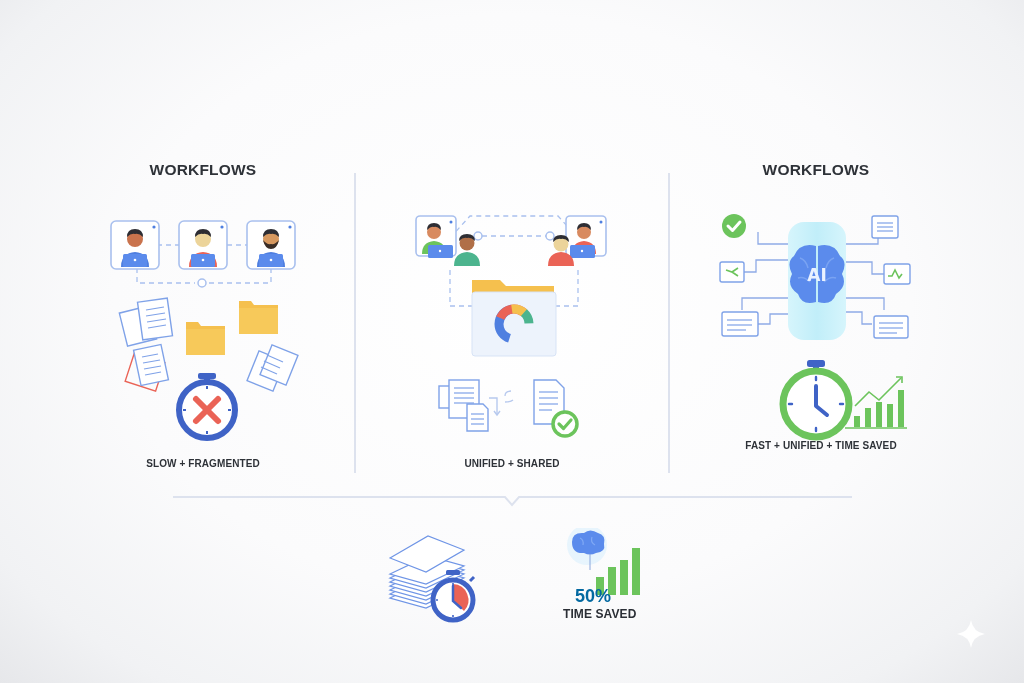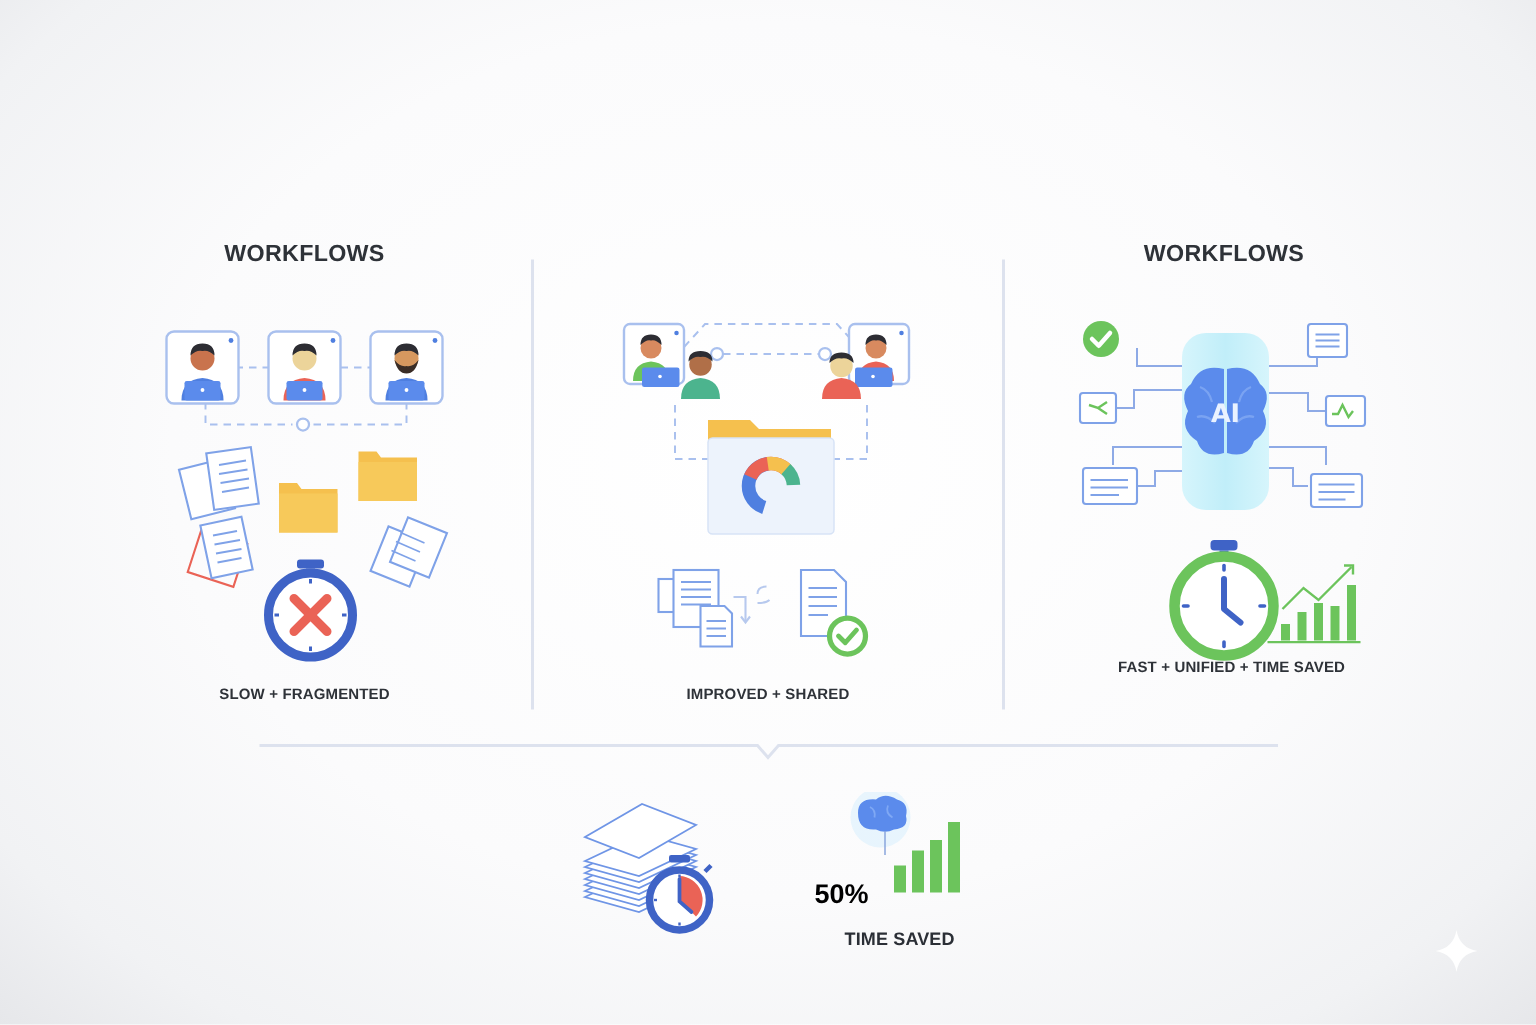--- a/index.html
+++ b/index.html
@@ -13,22 +13,22 @@
     position: absolute; width: 260px; text-align: center;
     font-weight: 700; font-size: 15.5px; line-height: 20px; letter-spacing: 0.2px;
     color: #2e3238;
   }
   .col-caption {
     position: absolute; width: 260px; text-align: center;
     font-weight: 700; font-size: 10px; letter-spacing: 0.1px; color: #2e3238;
   }
   .divider-v { position: absolute; width: 2px; background: #dde2ee; }
   .icon { position: absolute; }
-  .stat-pct { position: absolute; font-weight: 700; font-size: 18px; color: #000000; }
-  .stat-label { position: absolute; font-weight: 700; font-size: 12px; color: #2b2f36; letter-spacing: 0.1px; margin-top: 12px; }
+  .stat-pct { position: absolute; font-weight: 700; font-size: 18px; color: #0369a1; margin-left: 32px; }
+  .stat-label { position: absolute; font-weight: 700; font-size: 12px; color: #2b2f36; letter-spacing: 0.1px; }
   .ai-label { font-family: "DejaVu Sans", sans-serif; }
 </style>
 </head>
 <body>
 
 <div class="col-title" style="left:73px; top:160px;">
   <div>WORKFLOWS</div>
 </div>
 
 <svg class="icon" style="left:105px; top:215px;" width="200" height="80" viewBox="0 0 200 80">
@@ -221,21 +221,21 @@
         <line x1="102" y1="14" x2="121" y2="14"></line>
         <line x1="102" y1="20" x2="121" y2="20"></line>
         <line x1="102" y1="26" x2="121" y2="26"></line>
         <line x1="102" y1="32" x2="115" y2="32"></line>
       </g>
     <circle cx="128" cy="46" r="12" fill="#fff" stroke="#6cc45c" stroke-width="3.5"></circle>
     <path d="M122 46 L126.5 50.5 L134 42" fill="none" stroke="#6cc45c" stroke-width="3.2" stroke-linecap="round" stroke-linejoin="round"></path>
   </g>
 </svg>
 
-<div class="col-caption" style="left:382px; top:458px;">IMPROVED + SHARED</div>
+<div class="col-caption" style="left:382px; top:458px;">UNIFIED + SHARED</div>
 
 <div class="divider-v" style="left:668px; top:173px; height:300px;"></div>
 
 <div class="col-title" style="left:686px; top:160px;">
   <div>WORKFLOWS</div>
 </div>
 
 <svg class="icon" style="left:712px; top:212px;" width="210" height="135" viewBox="0 0 210 135">
 
   <g stroke="#8eaae6" stroke-width="1.3" fill="none">

